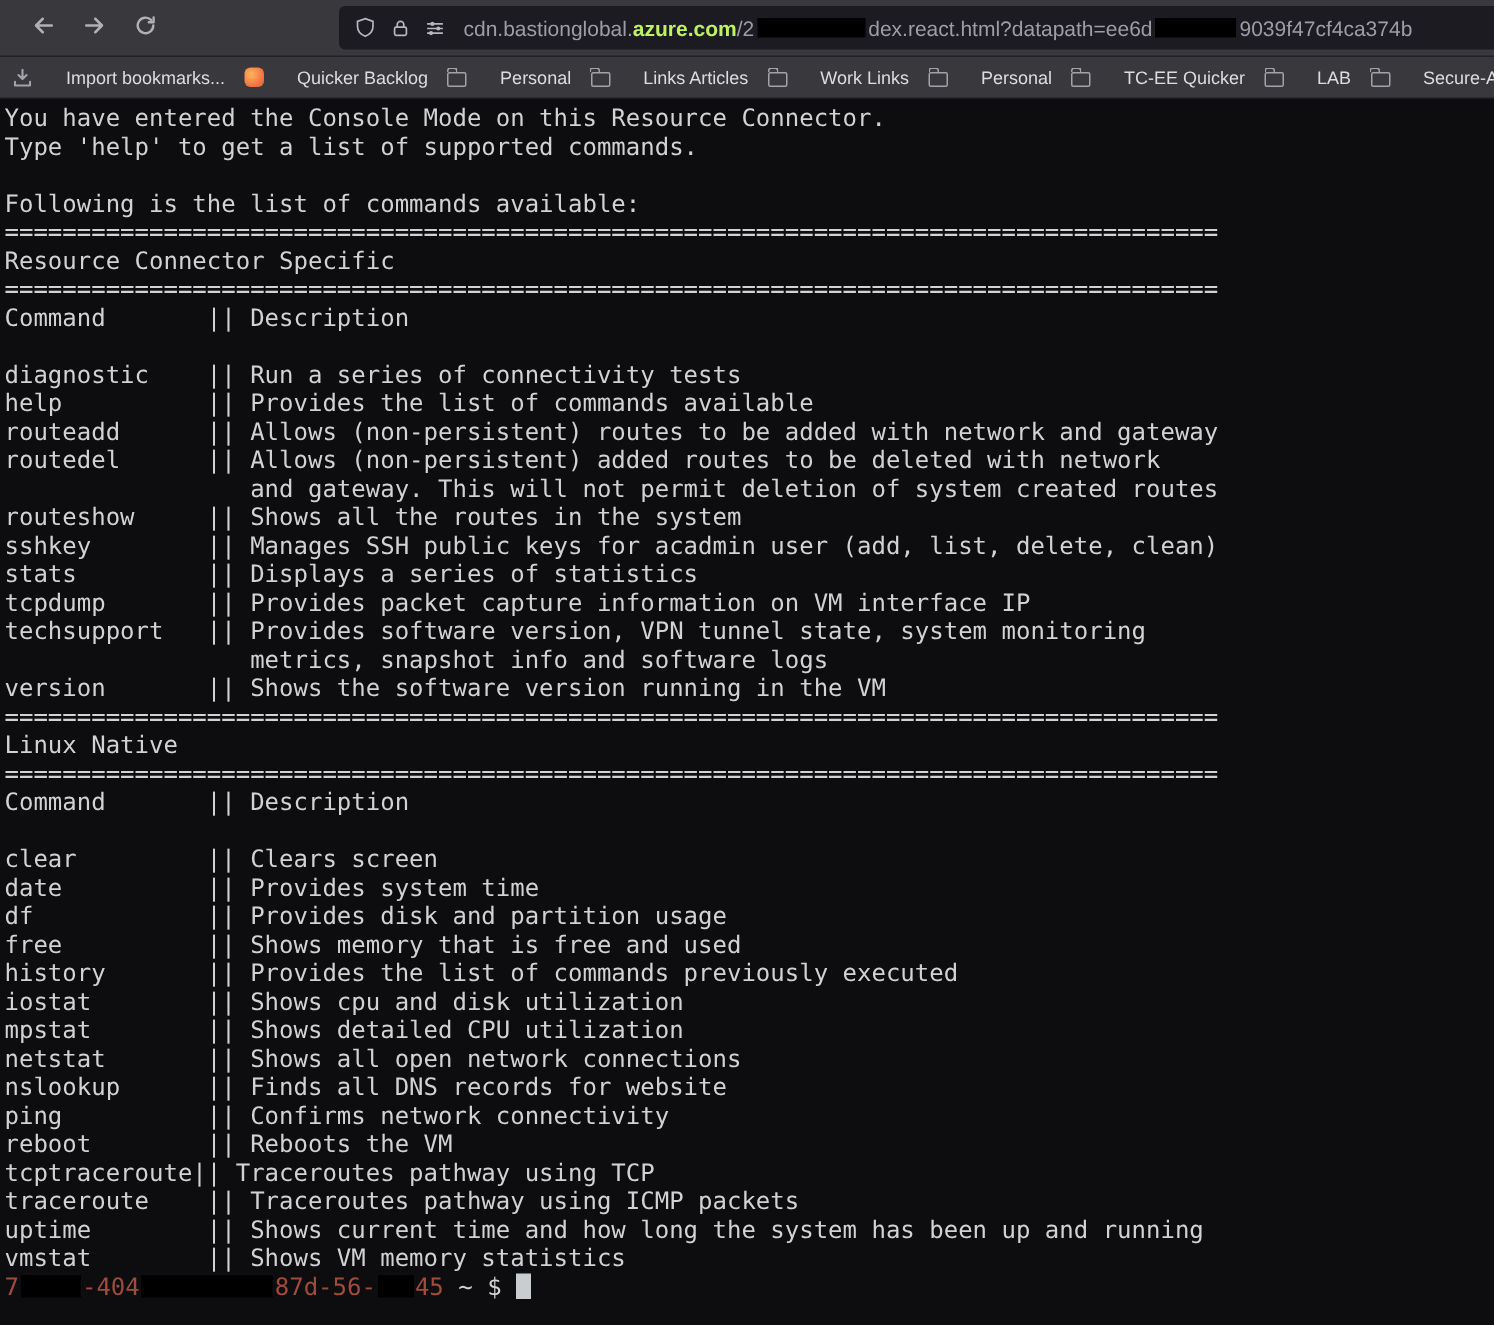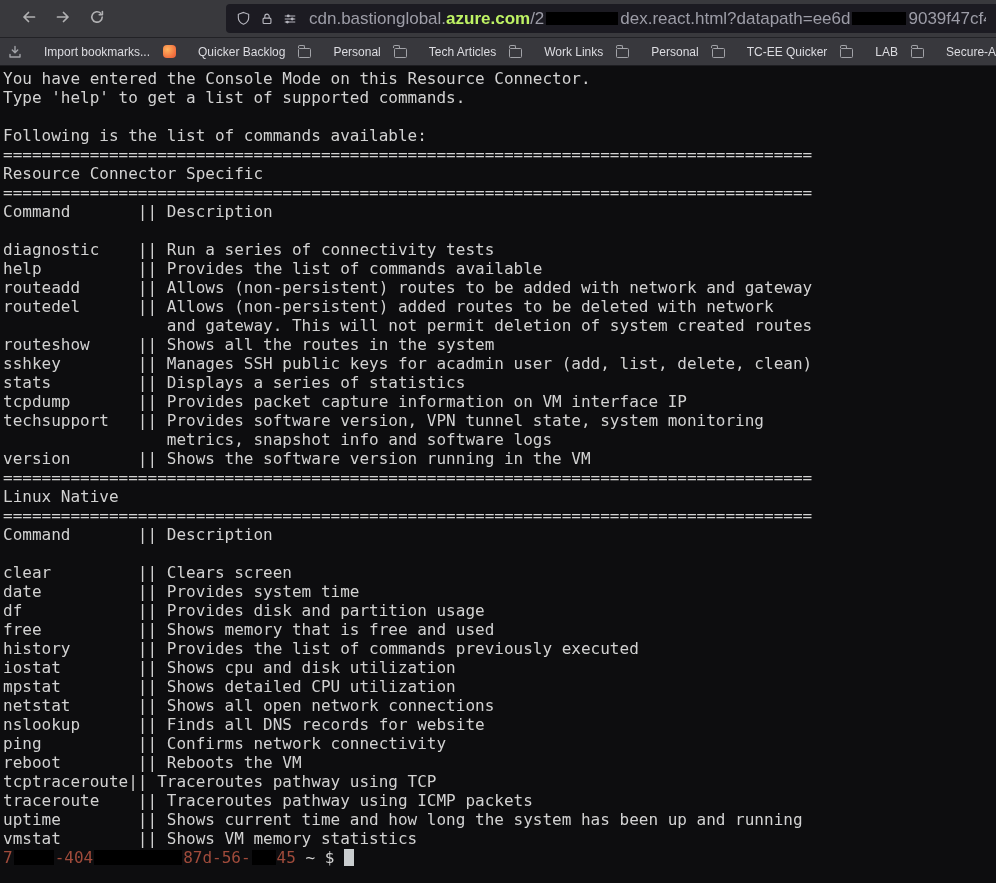--- a/index.html
+++ b/index.html
@@ -40,21 +40,21 @@
     align-items: center;
     padding: 0 10px;
     gap: 9px;
     overflow: hidden;
   }
   .url-text {
     display: flex;
     align-items: center;
     white-space: pre;
     overflow: hidden;
-    font-size: 17px;
+    font-size: 14px;
     margin-left: 3px;
   }
   .url-seg.dim  { color: #9d9da7; }
   .url-seg.host { color: #bef264; font-weight: 700; }
   .url-redact {
     display: inline-block;
     height: 13px;
     background: #000;
     margin: 0 2px;
     flex: none;
@@ -209,21 +209,21 @@
       <div class="bm-item">
         <span class="bm-icon icon-site"></span>
         <span class="bm-label">Quicker Backlog</span>
       </div>
       <div class="bm-item">
         <span class="bm-icon icon-folder"></span>
         <span class="bm-label">Personal</span>
       </div>
       <div class="bm-item">
         <span class="bm-icon icon-folder"></span>
-        <span class="bm-label">Tech Articles</span>
+        <span class="bm-label">Links Articles</span>
       </div>
       <div class="bm-item">
         <span class="bm-icon icon-folder"></span>
         <span class="bm-label">Work Links</span>
       </div>
       <div class="bm-item">
         <span class="bm-icon icon-folder"></span>
         <span class="bm-label">Personal</span>
       </div>
       <div class="bm-item">

